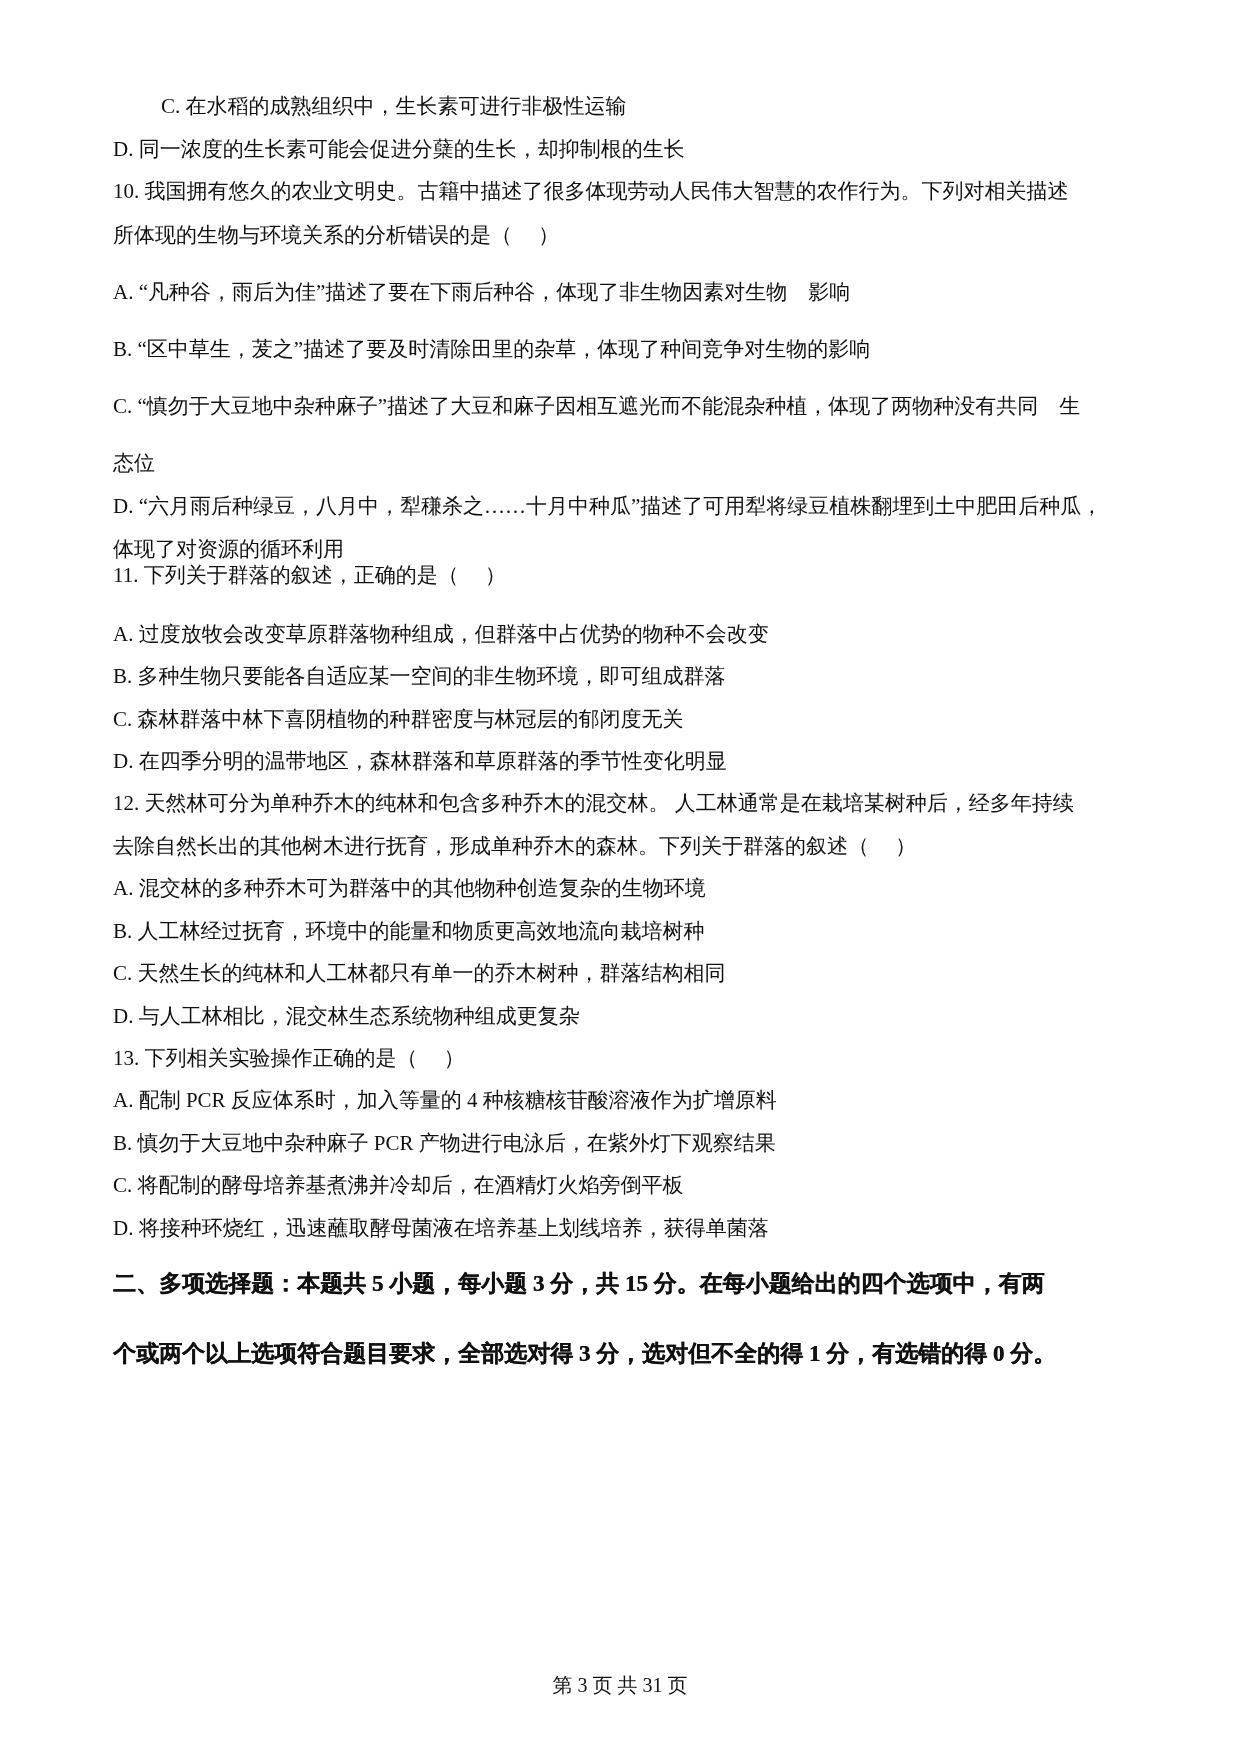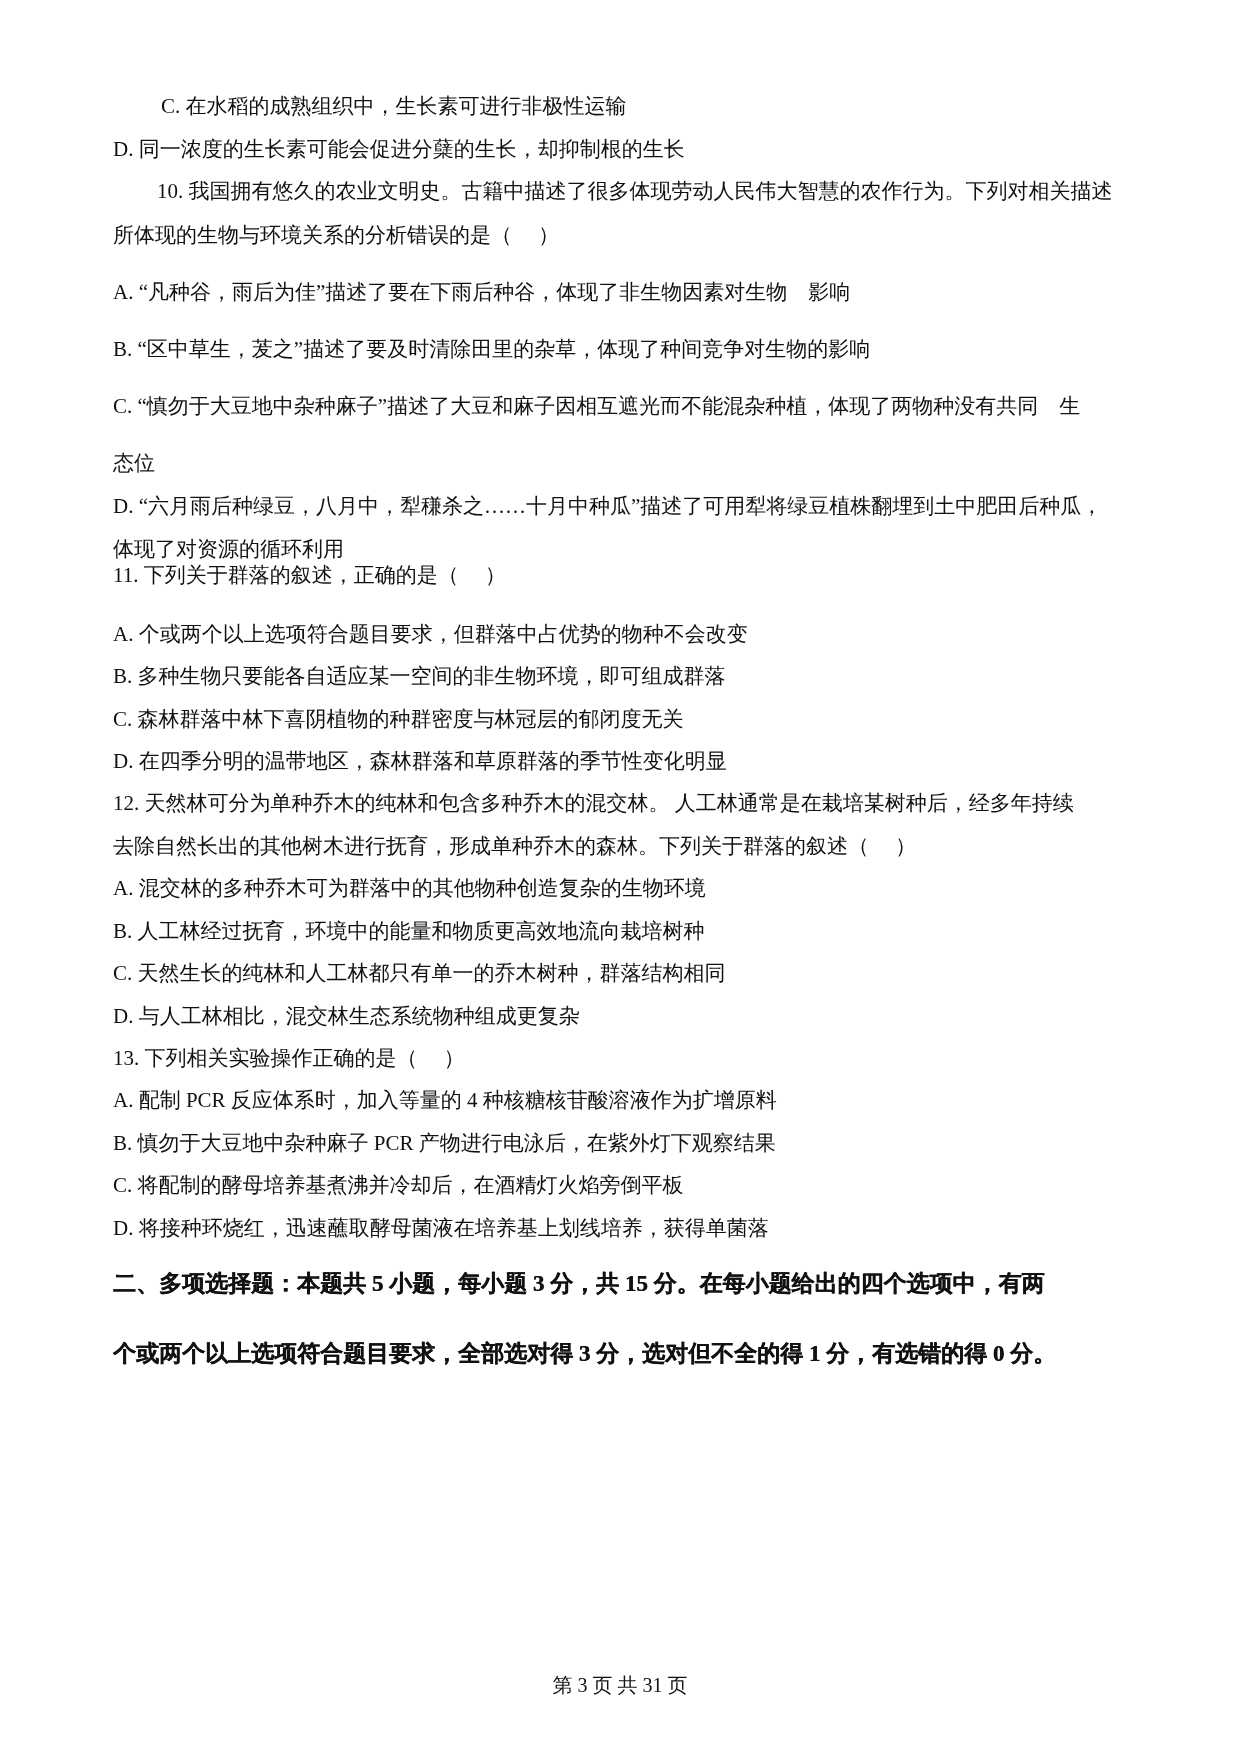--- a/index.html
+++ b/index.html
@@ -21,30 +21,30 @@
       text-align: center; font-size: 20px; line-height: 26px;
     }
   </style>
 </head>
 <body>
 
 <div id="doc">
   <div id="lines">
       <div class="line" style="top: 92px; margin-left: 48px;">C. 在水稻的成熟组织中，生长素可进行非极性运输</div>
       <div class="line" style="top: 135px;">D. 同一浓度的生长素可能会促进分蘖的生长，却抑制根的生长</div>
-      <div class="line" style="top: 177px; margin-left: 44px;">10. 我国拥有悠久的农业文明史。古籍中描述了很多体现劳动人民伟大智慧的农作行为。下列对相关描述</div>
+      <div class="line" style="top: 177px;">10. 我国拥有悠久的农业文明史。古籍中描述了很多体现劳动人民伟大智慧的农作行为。下列对相关描述</div>
       <div class="line" style="top: 221px;">所体现的生物与环境关系的分析错误的是（　 ）</div>
       <div class="line" style="top: 278px;">A. “凡种谷，雨后为佳”描述了要在下雨后种谷，体现了非生物因素对生物　影响</div>
       <div class="line" style="top: 335px;">B. “区中草生，茇之”描述了要及时清除田里的杂草，体现了种间竞争对生物的影响</div>
       <div class="line" style="top: 392px;">C. “慎勿于大豆地中杂种麻子”描述了大豆和麻子因相互遮光而不能混杂种植，体现了两物种没有共同　生</div>
       <div class="line" style="top: 449px;">态位</div>
       <div class="line" style="top: 492px;">D. “六月雨后种绿豆，八月中，犁稴杀之……十月中种瓜”描述了可用犁将绿豆植株翻埋到土中肥田后种瓜，</div>
       <div class="line" style="top: 535px;">体现了对资源的循环利用</div>
       <div class="line" style="top: 561px;">11. 下列关于群落的叙述，正确的是（　 ）</div>
-      <div class="line" style="top: 620px;">A. 个或两个以上选项符合题目要求，但群落中占优势的物种不会改变</div>
+      <div class="line" style="top: 620px;">A. 过度放牧会改变草原群落物种组成，但群落中占优势的物种不会改变</div>
       <div class="line" style="top: 662px;">B. 多种生物只要能各自适应某一空间的非生物环境，即可组成群落</div>
       <div class="line" style="top: 705px;">C. 森林群落中林下喜阴植物的种群密度与林冠层的郁闭度无关</div>
       <div class="line" style="top: 747px;">D. 在四季分明的温带地区，森林群落和草原群落的季节性变化明显</div>
       <div class="line" style="top: 789px;">12. 天然林可分为单种乔木的纯林和包含多种乔木的混交林。 人工林通常是在栽培某树种后，经多年持续</div>
       <div class="line" style="top: 832px;">去除自然长出的其他树木进行抚育，形成单种乔木的森林。下列关于群落的叙述（　 ）</div>
       <div class="line" style="top: 874px;">A. 混交林的多种乔木可为群落中的其他物种创造复杂的生物环境</div>
       <div class="line" style="top: 917px;">B. 人工林经过抚育，环境中的能量和物质更高效地流向栽培树种</div>
       <div class="line" style="top: 959px;">C. 天然生长的纯林和人工林都只有单一的乔木树种，群落结构相同</div>
       <div class="line" style="top: 1002px;">D. 与人工林相比，混交林生态系统物种组成更复杂</div>
       <div class="line" style="top: 1044px;">13. 下列相关实验操作正确的是（　 ）</div>

